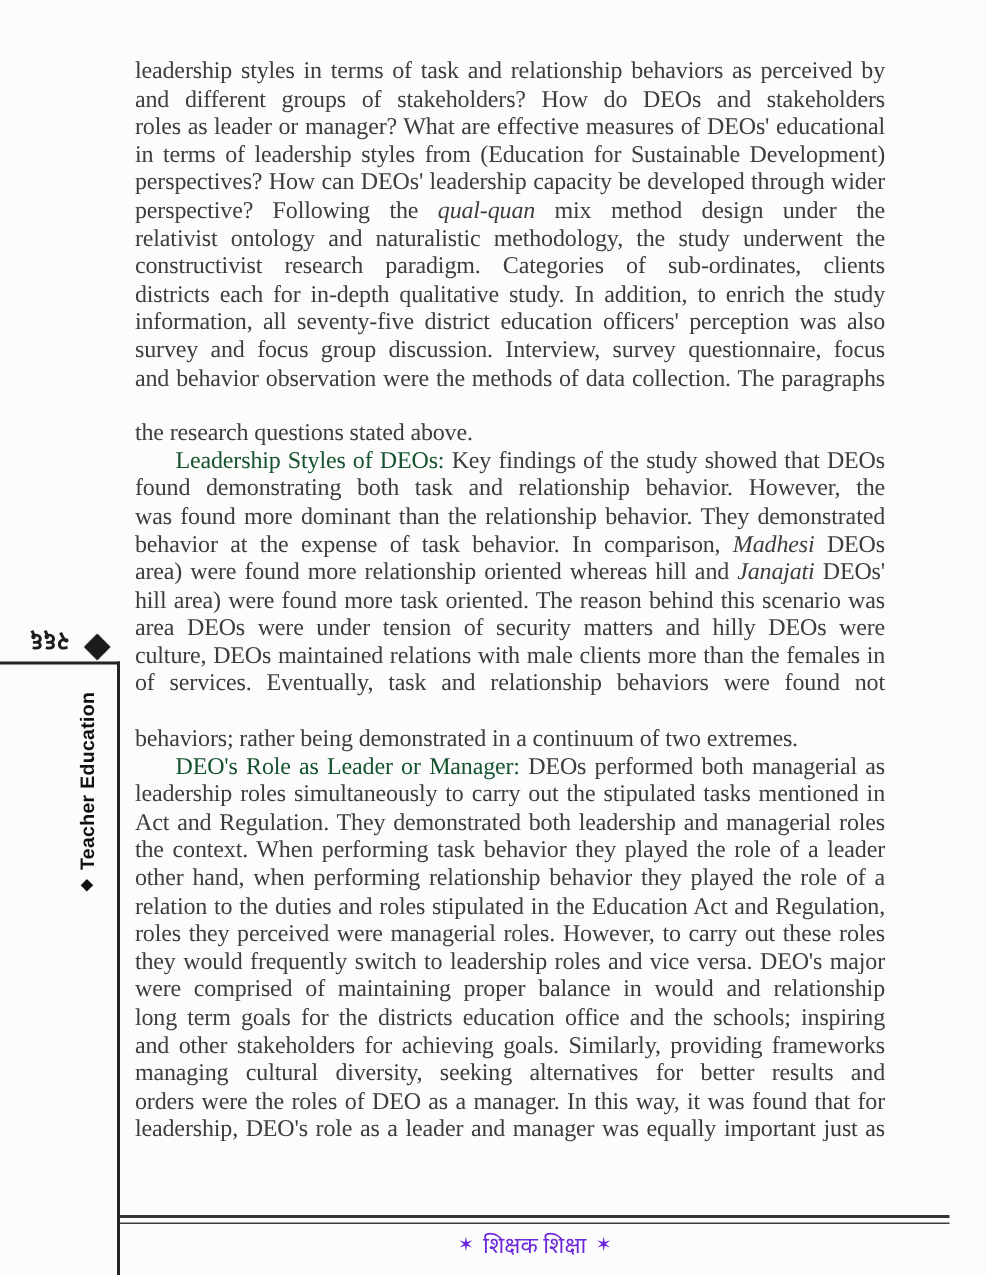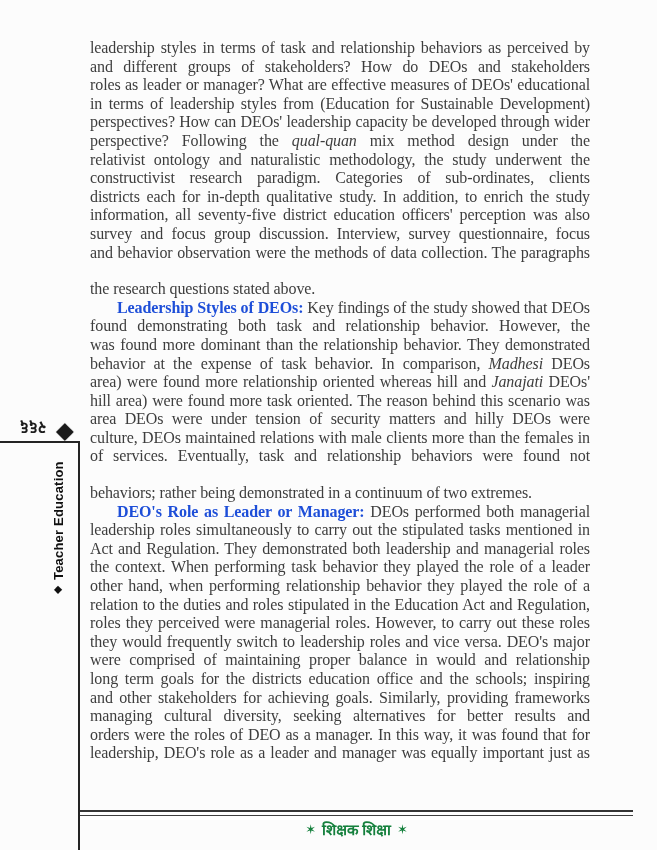--- a/index.html
+++ b/index.html
@@ -25,21 +25,21 @@
     color:#3d3d3d;
   }
   .line{
     text-align:justify;
     text-align-last:justify;
     height:18.6px;
     overflow:hidden;
   }
   .line.end{ text-align-last:left;margin-top:18px; }
   .line.indent{ text-indent:27px; }
-  .b{ font-weight:bold; color:#1d4ed8; }
+  .b{ font-weight:normal; color:#14532d; }
   .i{ font-style:italic; }
 
   
   .hrule{
     position:absolute;left:0;top:441px;
     width:80px;height:2px;background:#242424;
   }
   .vrule{
     position:absolute;left:78px;top:441px;
     width:2px;height:409px;background:#242424;
@@ -76,23 +76,22 @@
   
   .footer-rule{
     position:absolute;left:80px;top:810px;width:553px;
     height:3px;
     border-top:2px solid #333;
     border-bottom:1px solid #3c3c3c;
   }
   .footer-text{
     position:absolute;left:80px;top:819px;width:553px;
     text-align:center;
-    font-size:15px;color:#15803d;
+    font-size:15px;color:#6d28d9;
     font-family:"Liberation Serif","DejaVu Sans", serif;
-    font-weight:bold;
   }
   .footer-text .star{ font-size:13px; font-family:"DejaVu Sans", sans-serif; padding:0 6px; position:relative; top:-1px;}
 </style>
 </head>
 <body>
 
 <div class="page">
 
   <div class="pagenum-wrap">
     <span class="pagenum">२६६</span>

